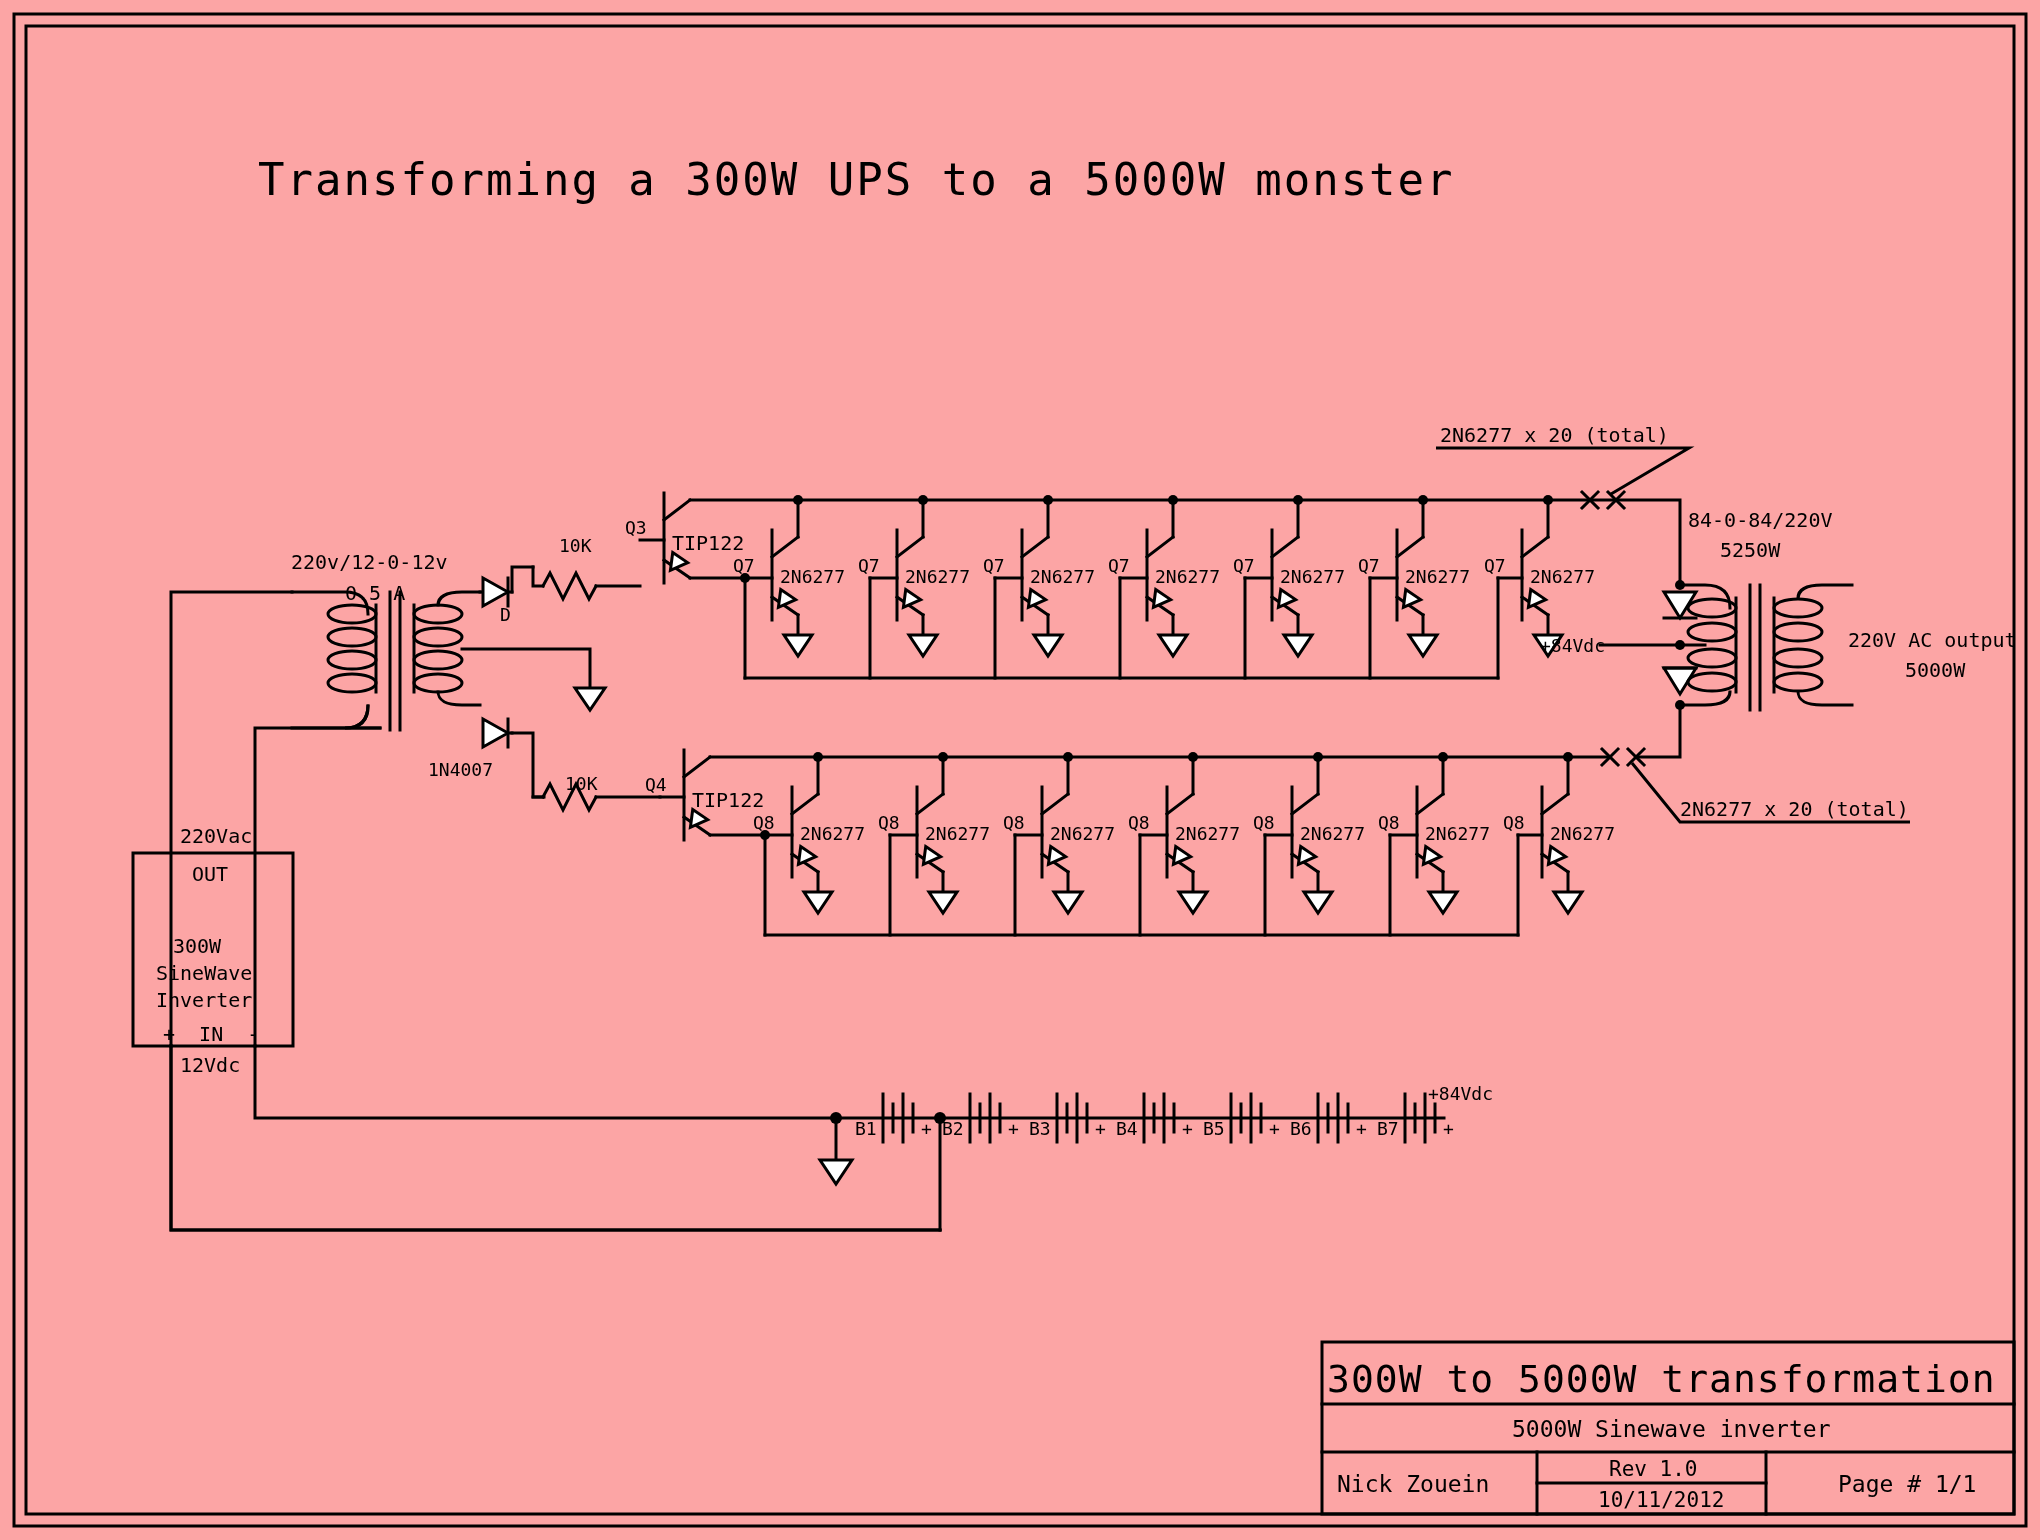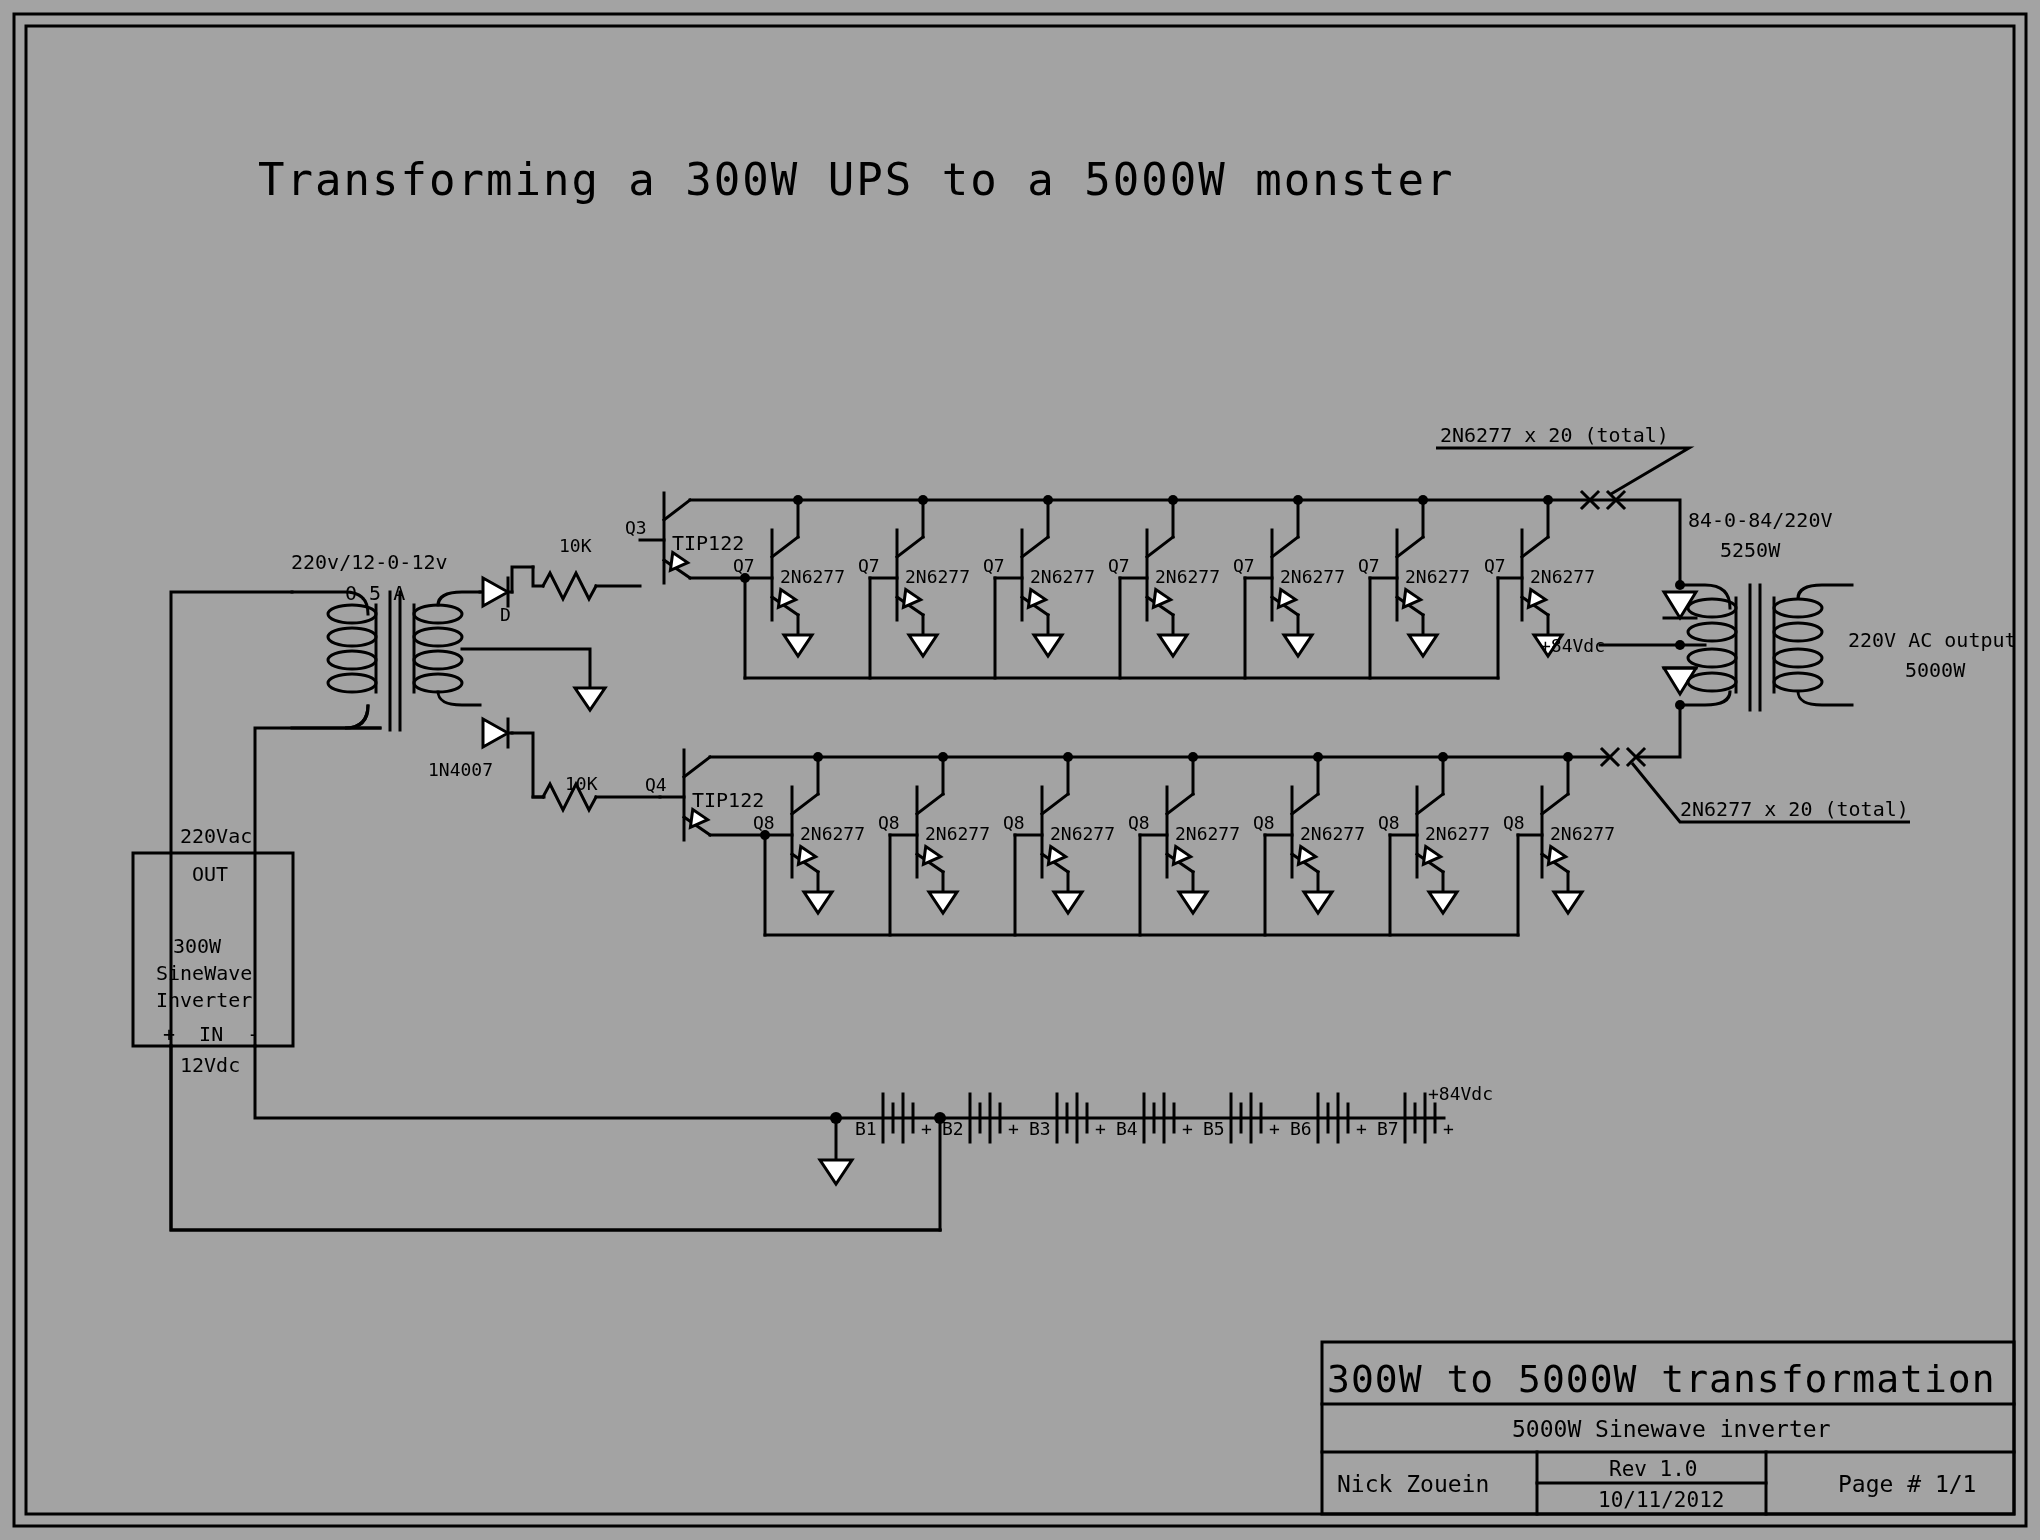--- a/index.html
+++ b/index.html
@@ -10,21 +10,21 @@
   body {
     width: 2040px;
     height: 1540px;
     font-family: "DejaVu Sans Mono", "Liberation Mono", monospace;
     overflow: hidden;
   }
   #sheet {
     position: relative;
     width: 2040px;
     height: 1540px;
-    background: #a3a3a3;
+    background: #fca5a5;
   }
   svg#schematic {
     display: block;
     width: 2040px;
     height: 1540px;
   }
   .wire {
     stroke: #000000;
     stroke-width: 3;
     fill: none;

